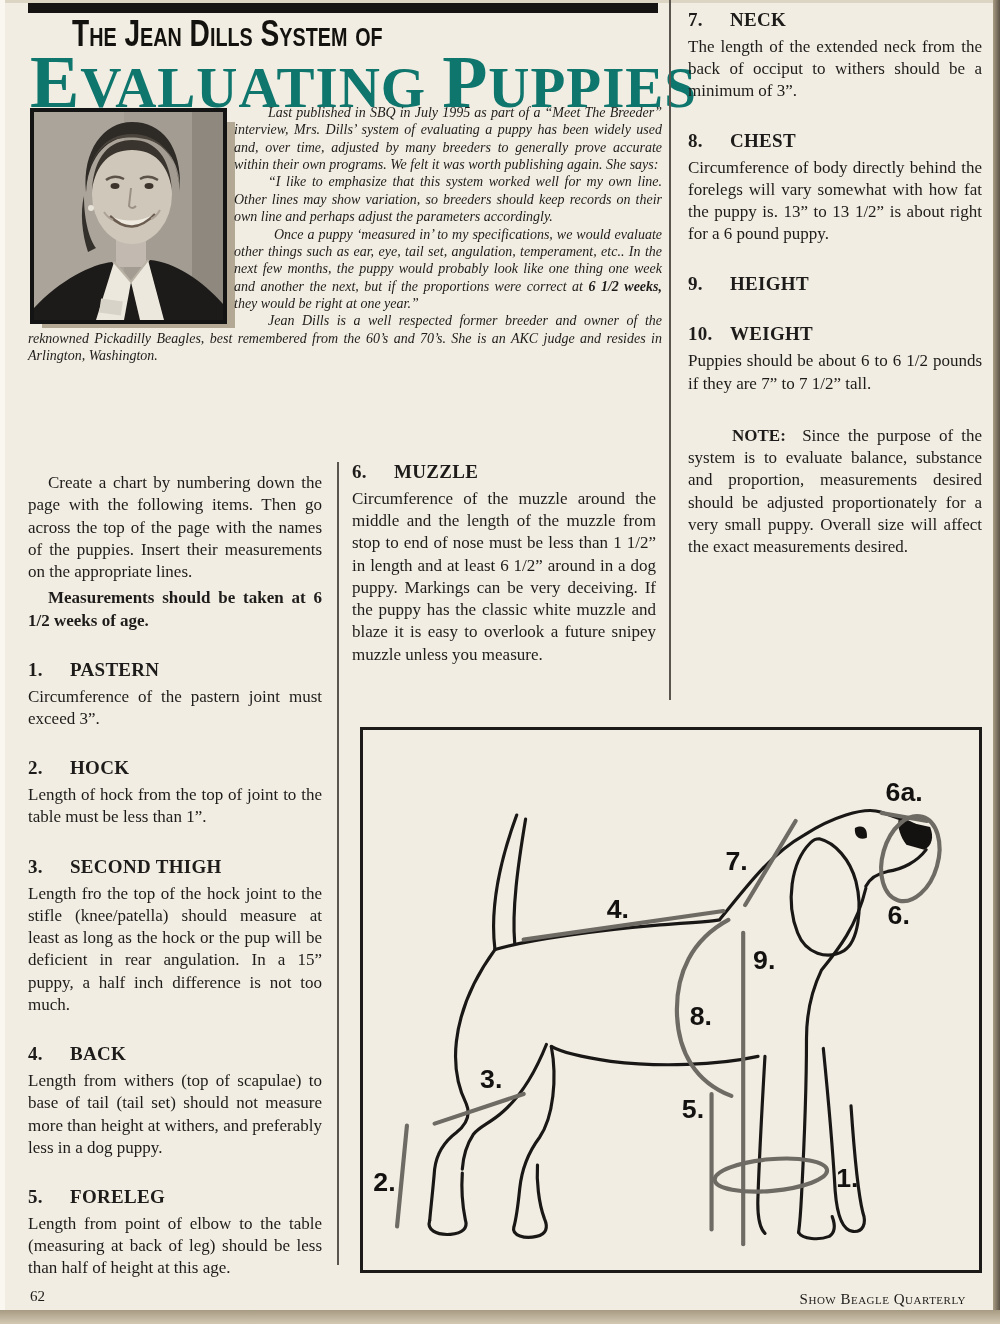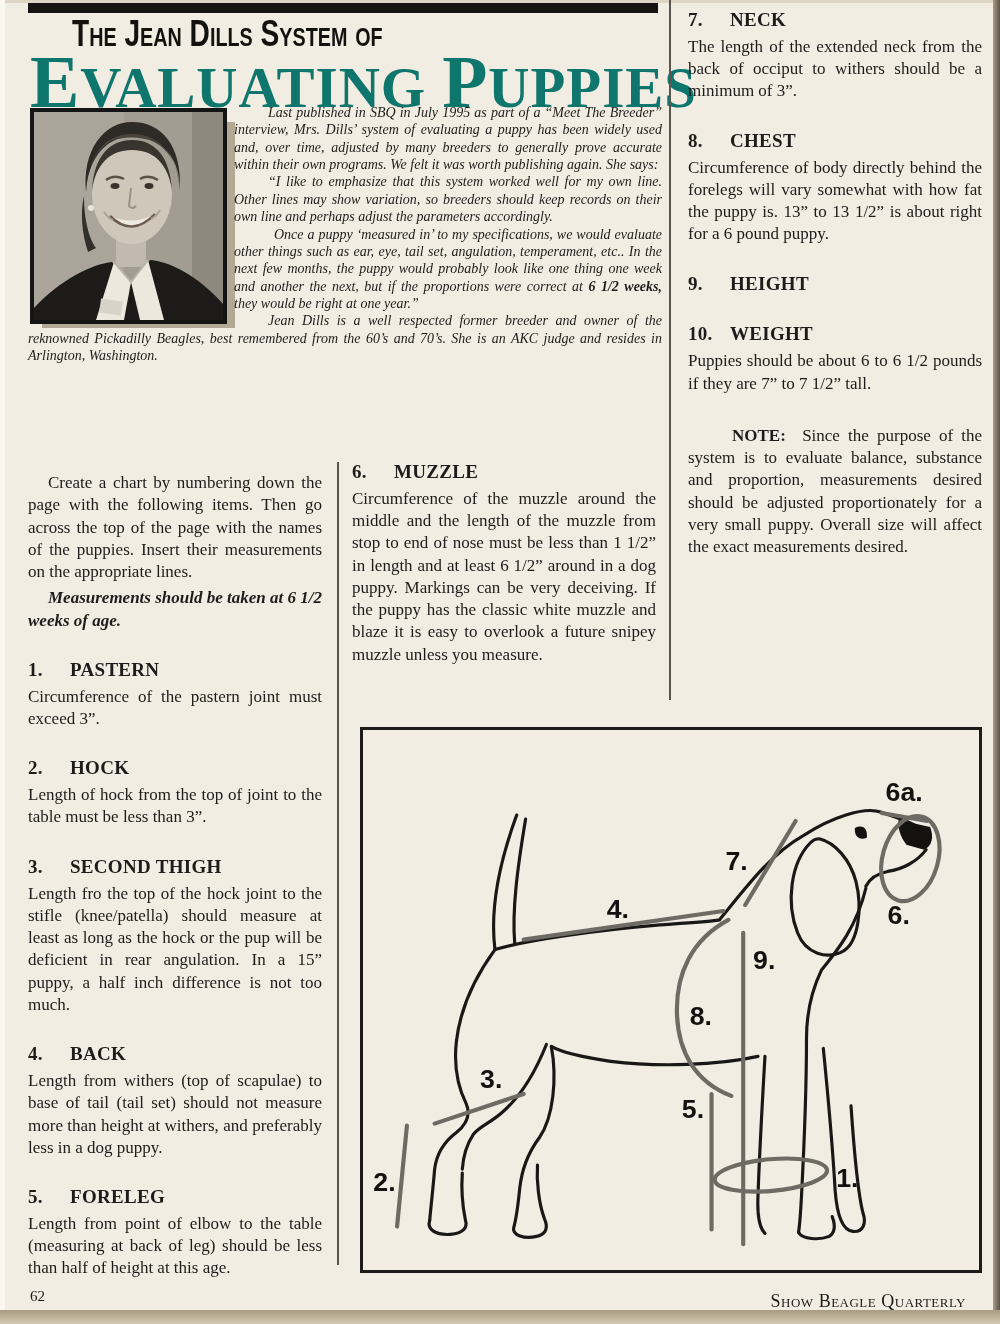--- a/index.html
+++ b/index.html
@@ -47,39 +47,39 @@
   .intro p.p3{text-indent:40px;}
   .intro b{font-weight:bold;}
 
   
   .col{position:absolute;font-size:17px;line-height:1.31;}
   .col1{left:28px;top:444px;width:294px;margin-top:28px;}
   .col2{left:352px;top:458px;width:304px;}
   .col3{left:688px;top:4px;width:294px;}
   .col p{margin:0;text-align:justify;}
   .lead-indent{text-indent:20px;}
-  .bold-para{font-weight:bold;margin-top:4px !important;font-style:italic;}
+  .bold-para{font-weight:bold;margin-top:4px !important;}
   .sec{margin-top:26px;}
   .sec-h{display:flex;font-size:19px;font-weight:bold;margin:0 0 3px 0;letter-spacing:.3px;}
   .sec-num{width:42px;flex:none;}
   .note-para{margin-top:30px !important;}
   .note-label{font-weight:bold;margin-left:44px;}
 
   .divider-mid{position:absolute;left:337px;top:462px;width:1.5px;height:803px;background:#5a564f;}
   .divider-right{position:absolute;left:669px;top:0;width:1.5px;height:700px;background:#5a564f;}
 
   
   .diagram-box{position:absolute;left:360px;top:727px;width:622px;height:546px;
     border:3px solid #1d1b19;box-sizing:border-box;}
   .diagram-box svg{display:block;width:100%;height:100%;}
   .diag-label{font-family:"Liberation Sans",sans-serif;font-weight:900;font-size:27px;fill:#141210;}
 
   
   .page-num{position:absolute;left:30px;top:1288px;font-size:15px;}
-  .magazine{position:absolute;right:34px;top:1291px;font-size:18px;font-variant:small-caps;letter-spacing:.5px;}
+  .magazine{position:absolute;right:34px;top:1291px;font-size:15px;font-variant:small-caps;letter-spacing:.5px;}
 </style>
 </head>
 <body>
 
 <div class="edge-top"></div>
 <div class="edge-left"></div>
 <div class="edge-right"></div>
 <div class="edge-bottom"></div>
 
 <div class="topbar"></div>
@@ -145,21 +145,21 @@
         <span class="sec-num">1.</span>
         <span>PASTERN</span>
       </h3>
     <p>Circumference of the pastern joint must exceed 3”.</p>
   </div>
   <div class="sec">
     <h3 class="sec-h">
         <span class="sec-num">2.</span>
         <span>HOCK</span>
       </h3>
-    <p>Length of hock from the top of joint to the table must be less than 3”.</p>
+    <p>Length of hock from the top of joint to the table must be less than 1”.</p>
   </div>
   <div class="sec">
     <h3 class="sec-h">
         <span class="sec-num">3.</span>
         <span>SECOND THIGH</span>
       </h3>
     <p>Length fro the top of the hock joint to the stifle (knee/patella) should measure at least as long as the hock or the pup will be deficient in rear angulation.  In a 15” puppy, a half inch difference is not too much.</p>
   </div>
   <div class="sec">
     <h3 class="sec-h">

